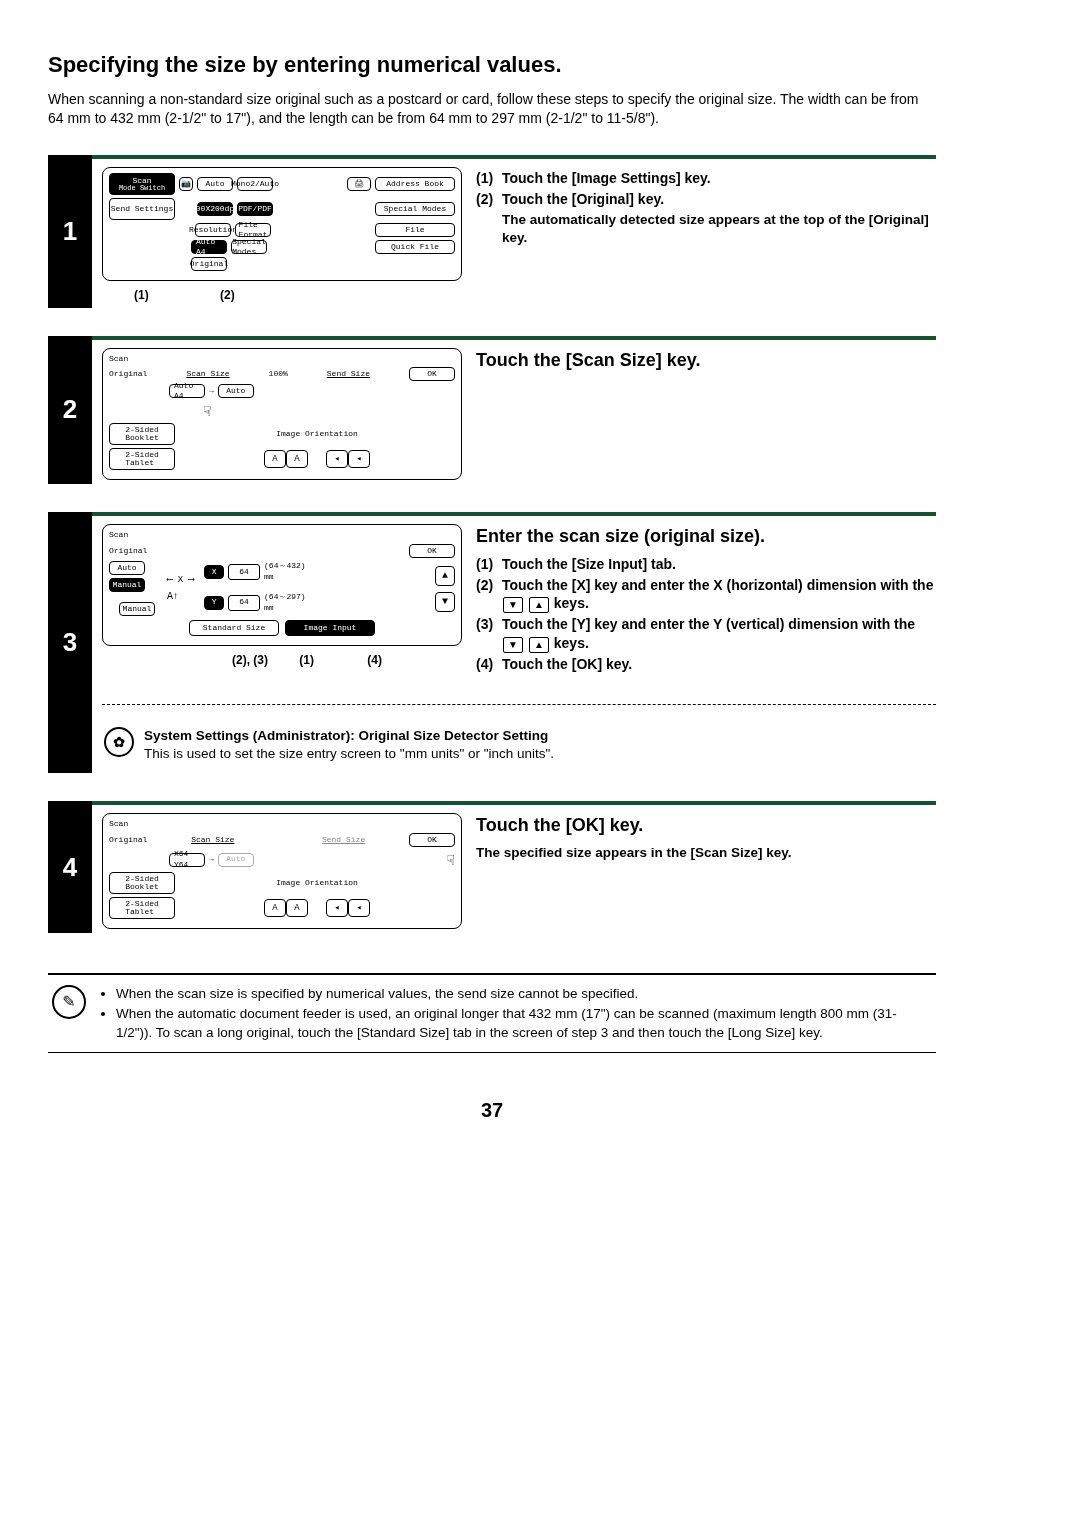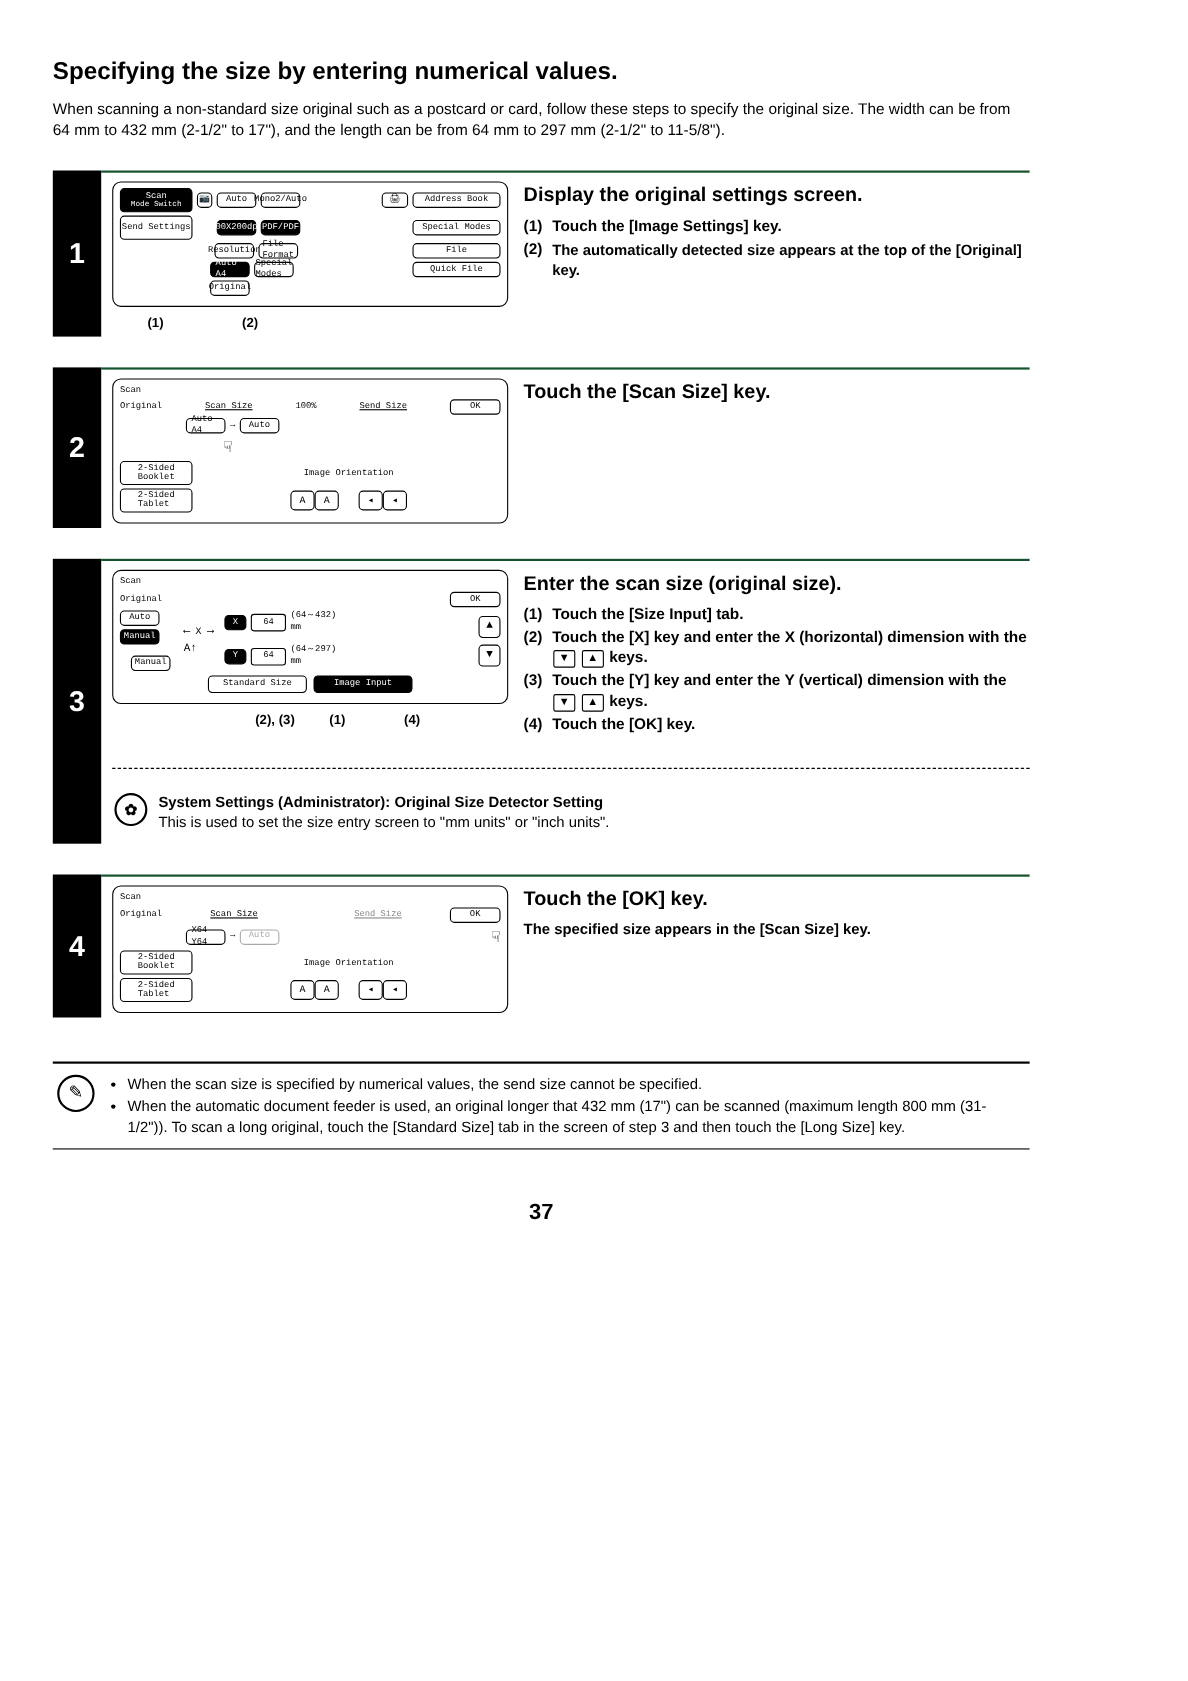--- a/index.html
+++ b/index.html
@@ -34,21 +34,21 @@
     width: 44px;
     min-width: 44px;
     display: flex;
     align-items: center;
     justify-content: center;
     font-size: 26px;
     font-weight: bold;
   }
   .step-body {
     flex: 1;
-    border-top: 2px solid #14532d;
+    border-top: 4px solid #14532d;
     padding: 8px 0 4px 10px;
     display: flex;
     gap: 14px;
   }
   .step-left {
     width: 360px;
     min-width: 360px;
     font-family: "Courier New", monospace;
     font-size: 9px;
   }
@@ -249,28 +249,28 @@
           <div style="width:78px"></div>
           <div class="btn mid">Original</div>
         </div>
       </div>
       <div class="caption-row">
         <span style="margin-left:32px">(1)</span>
         <span style="margin-left:68px">(2)</span>
       </div>
     </div>
     <div class="step-right">
-      <h2>Display the original settings screen.</h2>
       <div class="substep">
         <div class="subnum">(1)</div>
         <div class="subtxt bold">Touch the [Image Settings] key.</div>
       </div>
       <div class="substep">
         <div class="subnum">(2)</div>
         <div class="subtxt">
+          <div class="bold" style="font-weight:bold">Touch the [Original] key.</div>
           <div class="subnote">The automatically detected size appears at the top of the [Original] key.</div>
         </div>
       </div>
     </div>
   </div>
 </div>
 
 <div class="step">
   <div class="step-num">2</div>
   <div class="step-body">

